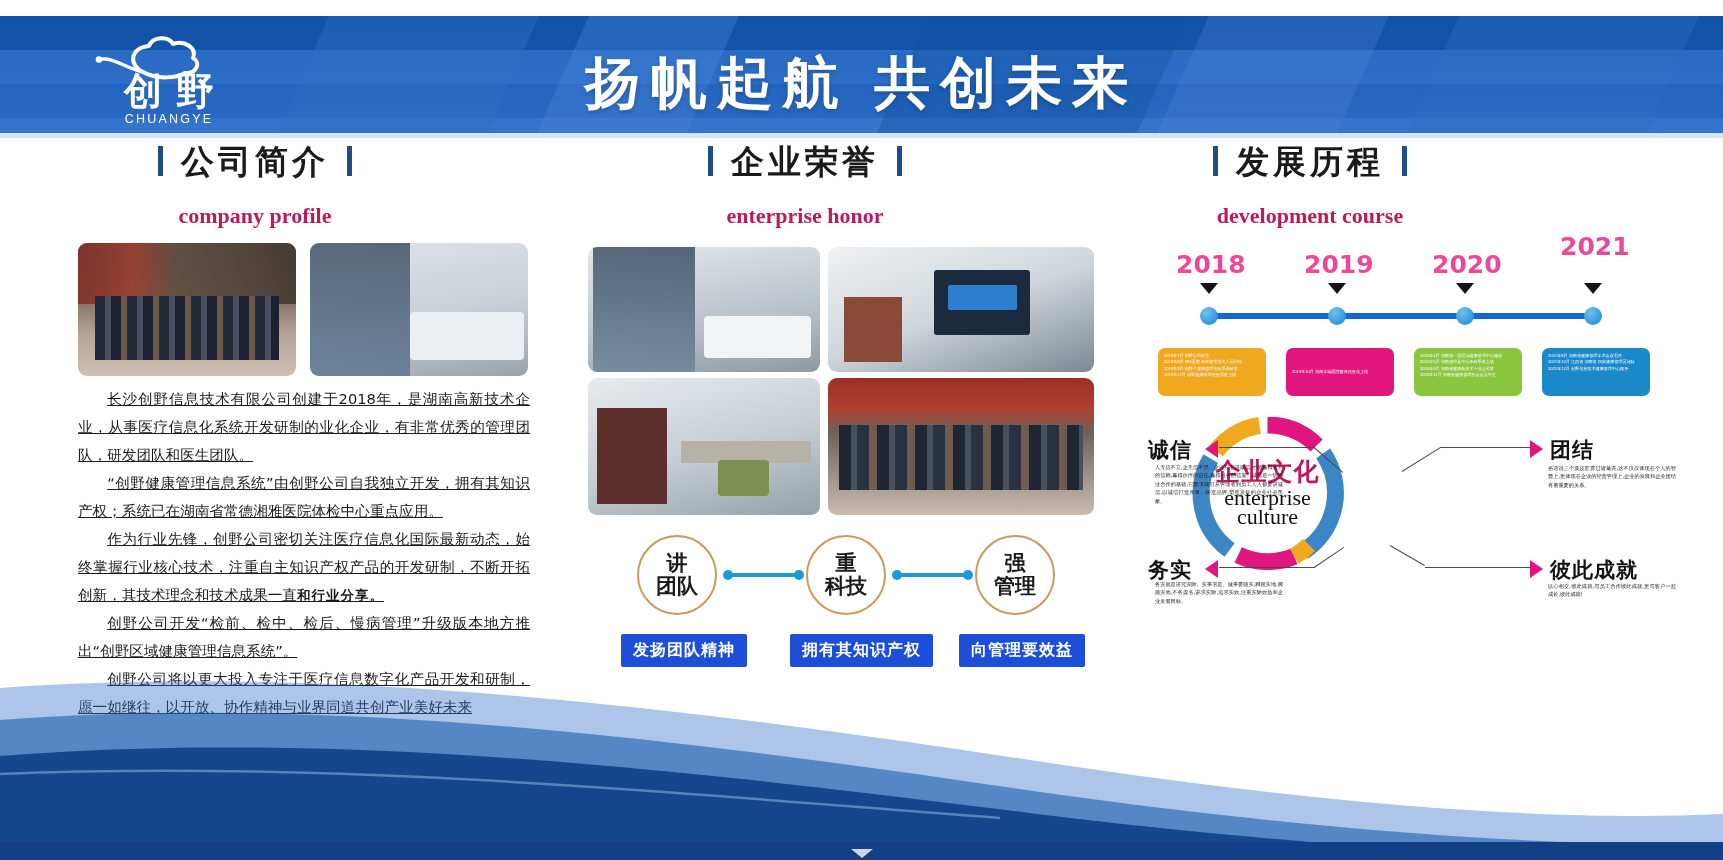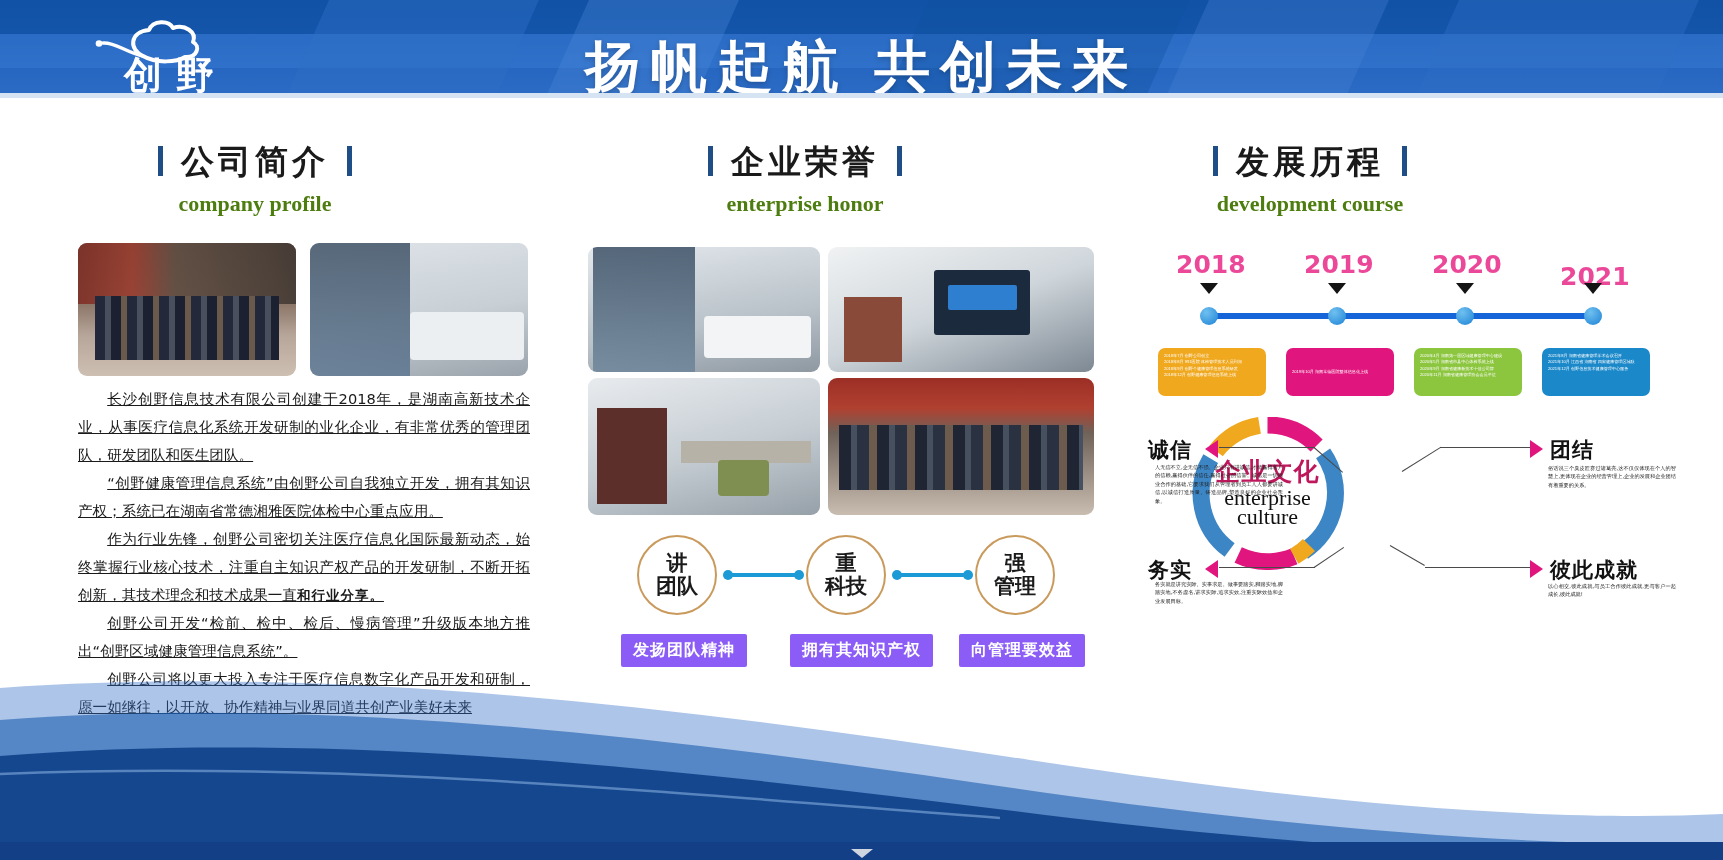--- a/index.html
+++ b/index.html
@@ -2,21 +2,21 @@
 <html><head>
 <meta charset="utf-8">
 <style>
   * { margin:0; padding:0; box-sizing:border-box; }
   html,body { width:1723px; height:860px; overflow:hidden; background:#ffffff;
               font-family:"Liberation Sans","DejaVu Sans",sans-serif; }
 
   #board { position:relative; width:1723px; height:860px; background:#ffffff; overflow:hidden; }
 
   
-  .header { position:absolute; left:0; top:0; width:1723px; height:98px;
+  .header { position:absolute; left:0; top:16px; width:1723px; height:122px;
             background:linear-gradient(180deg,#1557b0 0%,#1c5fba 40%,#2d6fc9 100%);
             overflow:hidden; }
   .hdr-band { position:absolute; left:0; height:34px; width:100%; }
   .hb1 { top:0;  background:#0f4f9e; opacity:.55; }
   .hb2 { top:34px; background:#3f7fd4; opacity:.45; }
   .hb3 { top:68px; background:#2a66bf; opacity:.35; }
   .hb4 { top:102px; background:#4d89db; opacity:.30; }
   .skew { position:absolute; top:-20px; height:170px; transform:skewX(-24deg); }
   .sk1 { left:300px; width:210px; background:#2f6fc6; opacity:.45; }
   .sk2 { left:560px; width:150px; background:#4b86d8; opacity:.35; }
@@ -45,39 +45,39 @@
           width:0;height:0;border-left:11px solid transparent;border-right:11px solid transparent;
           border-top:9px solid #cfd6df; }
 
   
   .sec-head { position:absolute; text-align:center; }
   .sec-head .zh { font-family:"Liberation Serif","DejaVu Serif",serif;
                   font-size:33px; font-weight:700; color:#1a1a1a; letter-spacing:4px;
                   display:inline-block; vertical-align:middle; }
   .sec-head .bar { display:inline-block; width:5px; height:30px; background:#1f4e87;
                    vertical-align:middle; margin:0 18px; position:relative; top:-2px; }
-  .sec-head .en { margin-top:6px; font-family:"Liberation Serif","DejaVu Serif",serif;
-                  font-size:22px; color:#4d7c0f; font-weight:700; }
+  .sec-head .en { margin-top:18px; font-family:"Liberation Serif","DejaVu Serif",serif;
+                  font-size:22px; color:#be185d; font-weight:700; }
 
   
   .photo { position:absolute; border-radius:9px; background-size:cover; overflow:hidden; }
   .ptxt { position:absolute; color:#1a1a1a; font-size:14.6px; line-height:28px;
           text-align:justify; font-family:"DejaVu Sans","Liberation Sans",sans-serif;text-decoration:underline; }
   .ptxt p { text-indent:2em; margin:0; }
   .hand { font-family:"DejaVu Serif","Liberation Serif",serif; font-weight:700;
           font-size:13.5px; letter-spacing:1px; }
 
   
   .circ { position:absolute; width:80px; height:80px; border-radius:50%;
           border:2px solid #c99a5c; display:flex; align-items:center; justify-content:center;
           text-align:center; color:#1a1a1a; font-size:21px; font-weight:700; line-height:23px;
           font-family:"DejaVu Sans","Liberation Sans",sans-serif; }
   .link { position:absolute; height:4px; background:#1b9ad6; top:523px; }
   .dot { position:absolute; width:10px; height:10px; border-radius:50%; background:#1b9ad6; top:520px; }
-  .obtn { position:absolute; background:#8b5cf6; color:#fff; font-size:16px; font-weight:700;
+  .obtn { position:absolute; background:#1d4ed8; color:#fff; font-size:16px; font-weight:700;
           padding:6px 12px; letter-spacing:1px; border-radius:2px;
           font-family:"DejaVu Sans","Liberation Sans",sans-serif;text-align:center; }
 
   
   .yr { position:absolute; font-size:25px; font-weight:700; color:#ec4899;
         font-family:"DejaVu Sans","Liberation Sans",sans-serif; }
   .tri { position:absolute; width:0;height:0;border-left:9px solid transparent;
          border-right:9px solid transparent;border-top:11px solid #141414; }
   .tline { position:absolute; left:1108px; top:287px; width:357px; height:6px; background:#1565d8; }
   .tdot { position:absolute; width:18px; height:18px; border-radius:50%;
@@ -212,21 +212,21 @@
   <div class="obtn" style="left:621px;top:634px;">发扬团队精神</div>
   <div class="obtn" style="left:790px;top:634px;">拥有其知识产权</div>
   <div class="obtn" style="left:959px;top:634px;">向管理要效益</div>
 
   <div class="yr" style="left:1176px;top:250px;">2018</div>
   <div class="tri" style="left:1200px;top:283px;"></div>
   <div class="yr" style="left:1304px;top:250px;">2019</div>
   <div class="tri" style="left:1328px;top:283px;"></div>
   <div class="yr" style="left:1432px;top:250px;">2020</div>
   <div class="tri" style="left:1456px;top:283px;"></div>
-  <div class="yr" style="left:1560px;top:262px;">2021</div>
+  <div class="yr" style="left:1560px;top:232px;">2021</div>
   <div class="tri" style="left:1584px;top:283px;"></div>
 
   <div class="tline" style="left:1208px;top:313px;width:385px;"></div>
   <div class="tdot" style="left:1200px;top:307px;"></div>
   <div class="tdot" style="left:1328px;top:307px;"></div>
   <div class="tdot" style="left:1456px;top:307px;"></div>
   <div class="tdot" style="left:1584px;top:307px;"></div>
 
   <div class="card" style="left:1158px;top:348px;background:#f0a81e;">
     <div class="pk" style="border-bottom:8px solid #f0a81e;"></div>

